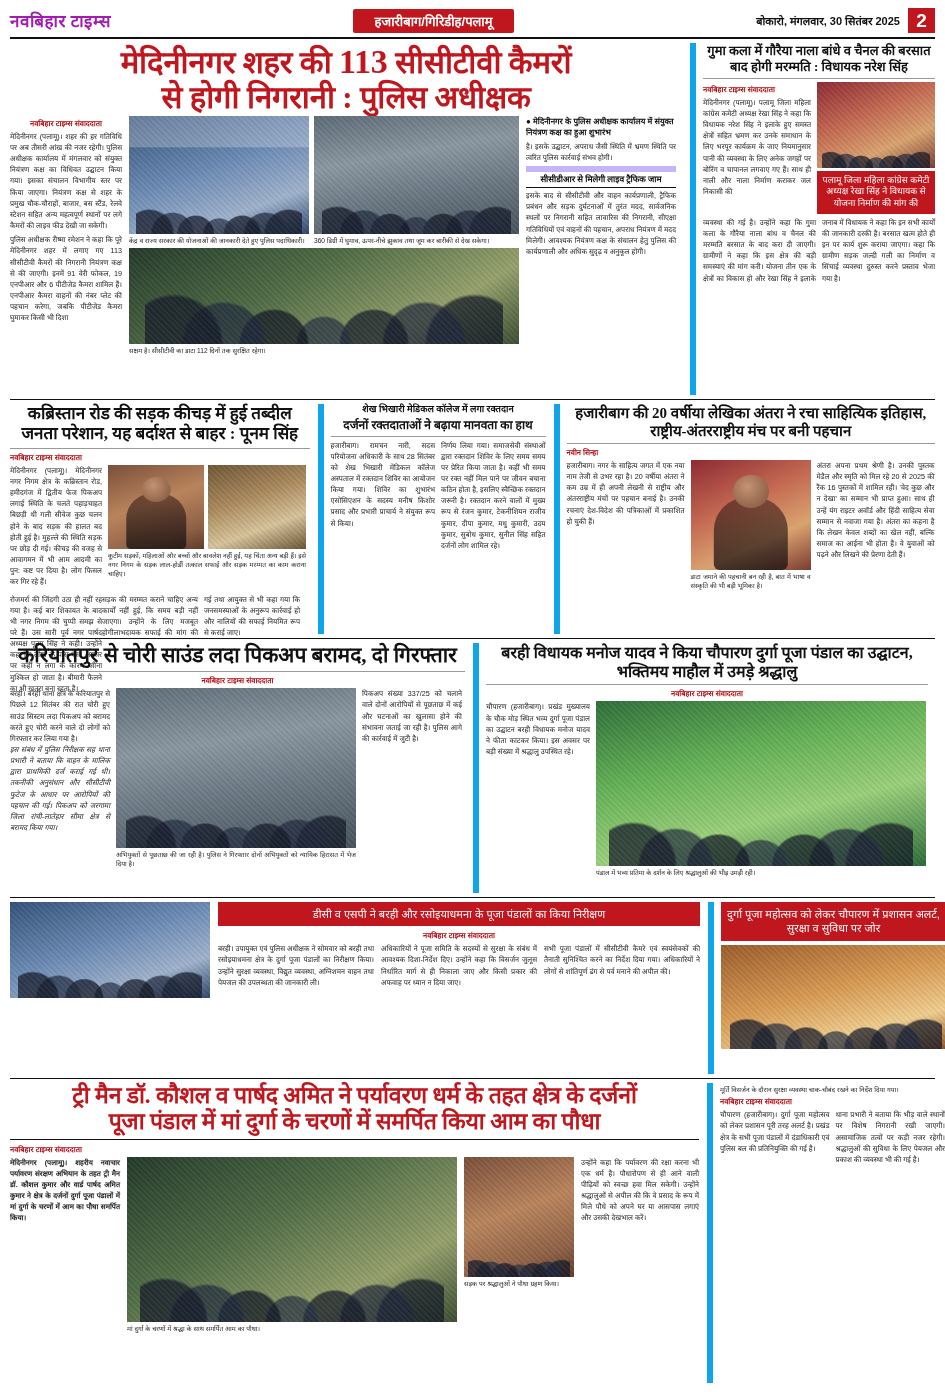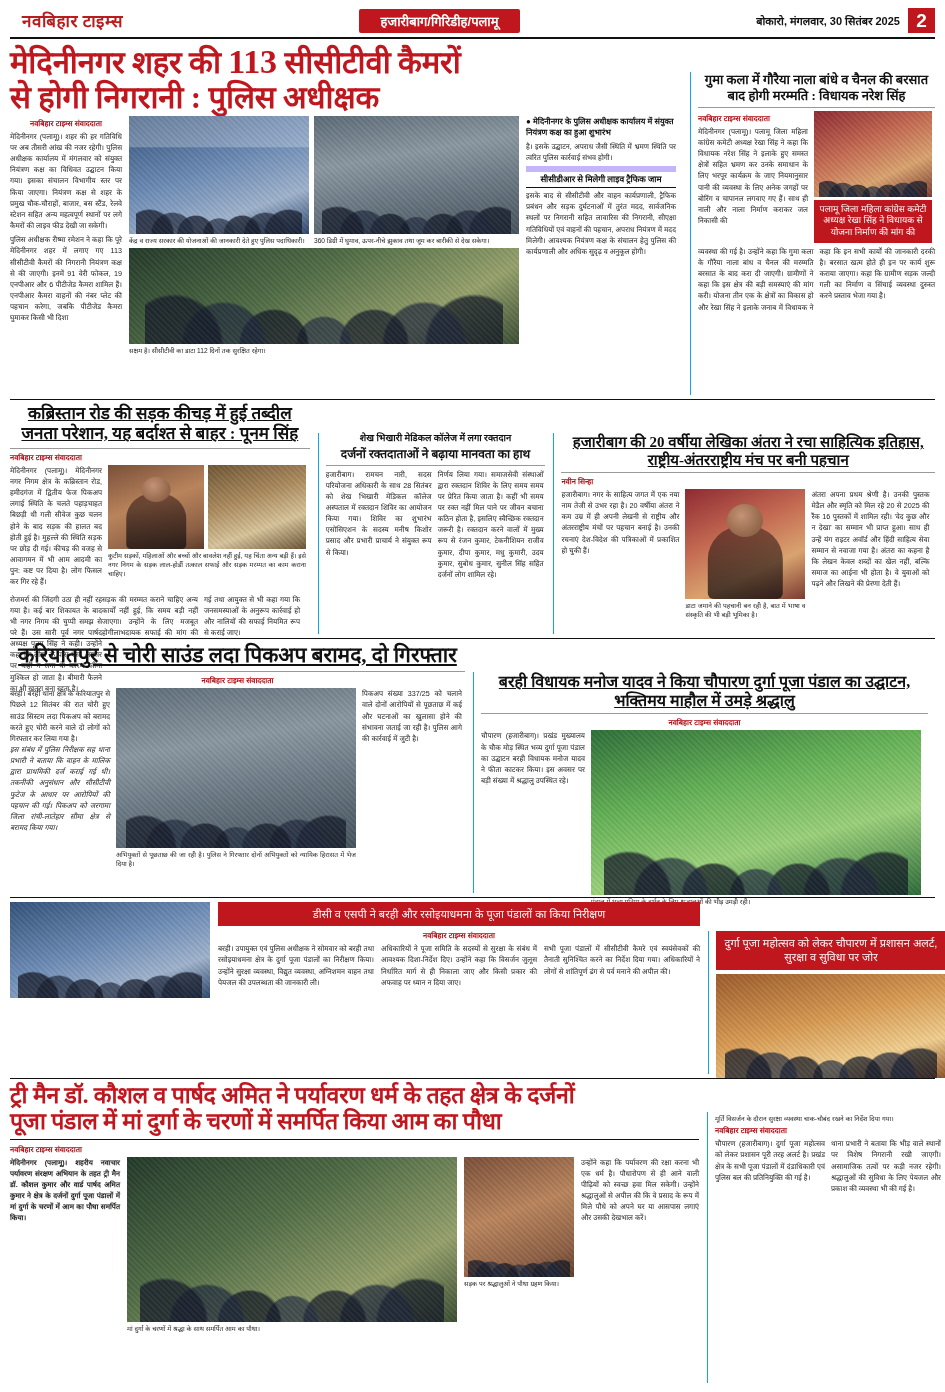--- a/index.html
+++ b/index.html
@@ -13,23 +13,22 @@
     overflow: hidden;
   }
   .page { width:945px; height:1392px; padding:8px 10px; position:relative; }
 
   
   .masthead {
     display:flex; align-items:center; justify-content:space-between;
     border-bottom: 2px solid #111; padding-bottom:4px; margin-bottom:4px;
   }
   .mast-logo {
-    color:#b91c1c; font-weight:bold; font-size:17px; letter-spacing:.5px;
+    color:#a21caf; font-weight:bold; font-size:17px; letter-spacing:.5px;
     font-family:"Liberation Serif", serif;
-    margin-left:12px;
   }
   .mast-center {
     background:#c0161d; color:#fff; font-weight:bold; font-size:13px;
     padding:3px 22px; border-radius:2px;
   }
   .mast-right { display:flex; align-items:center; gap:8px; }
   .mast-date { font-size:11px; font-weight:bold; }
   .page-num {
     background:#c0161d; color:#fff; font-weight:bold; font-size:19px;
     width:27px; height:25px; display:flex; align-items:center; justify-content:center;
@@ -41,49 +40,49 @@
   }
   .cap { font-size:6.6px; line-height:1.4; text-align:justify; color:#222; padding-top:2px; }
   .rule { border-top:1px solid #111; margin:4px 0; }
   .thin-rule { border-top:1px solid #999; margin:3px 0; }
   .photo { background:#7d8a93; position:relative; overflow:hidden; }
   .photo .ph-in { position:absolute; inset:0; }
 
   
   .h-main {
     font-family:"Liberation Serif", serif; font-weight:bold; color:#c0161d;
-    font-size:31px; line-height:1.12; text-align:left; letter-spacing:-.2px;
+    font-size:31px; line-height:1.12; text-align:center; letter-spacing:-.2px;
   }
   .h-main .num { font-size:34px; }
   .subbar {
     background:#c0161d; color:#fff; font-size:10.5px; font-weight:bold;
     text-align:center; padding:4px 6px; margin:5px 0 5px;
   }
   .h-2 {
     font-family:"Liberation Serif", serif; font-weight:bold; color:#111;
-    font-size:17px; line-height:1.2; text-align:center;text-decoration:underline;
+    font-size:17px; line-height:1.2; text-align:center;
   }
   .h-3 {
     font-family:"Liberation Serif", serif; font-weight:bold; color:#111;
     font-size:13px; line-height:1.22; text-align:center;
   }
   .h-small {
     font-family:"Liberation Serif", serif; font-weight:bold; color:#111;
     font-size:10.5px; line-height:1.25; text-align:center;
   }
   .redband {
     background:#c0161d; color:#fff; font-weight:normal; text-align:center;
     font-size:11px; padding:5px 6px; line-height:1.3;
   }
 
   .bullet-head { font-size:8px; font-weight:bold; color:#111; line-height:1.4; }
 
   
   .sec { display:flex; gap:8px; }
-  .vline { border-left:1px solid #0ea5e9;margin-top:29px; }
+  .vline { border-left:6px solid #0ea5e9; }
 
   
   .ph-a { background:linear-gradient(170deg,#5c6b77 0%,#8a97a0 35%,#6d7b86 60%,#45525c 100%); }
   .ph-b { background:linear-gradient(150deg,#243a2a 0%,#4f6b45 40%,#95a06b 75%,#3a4d33 100%); }
   .ph-c { background:linear-gradient(160deg,#7a4f3a 0%,#b9845c 45%,#8d6045 80%,#5d3c2b 100%); }
   .ph-d { background:linear-gradient(165deg,#2f6f3a 0%,#63b055 35%,#9ad07a 65%,#2d6b39 100%); }
   .ph-e { background:linear-gradient(155deg,#8e2a33 0%,#c46a52 40%,#d9a36f 70%,#7a3b30 100%); }
   .ph-f { background:linear-gradient(160deg,#34527a 0%,#6c8bb4 45%,#9fb2cc 75%,#2d466b 100%); }
   .ph-g { background:linear-gradient(160deg,#6e5636 0%,#ab8a5d 40%,#d6c39a 70%,#6a5233 100%); }
   .ph-h { background:linear-gradient(165deg,#9c5c2c 0%,#d79a52 45%,#efcd8e 75%,#8c5026 100%); }

